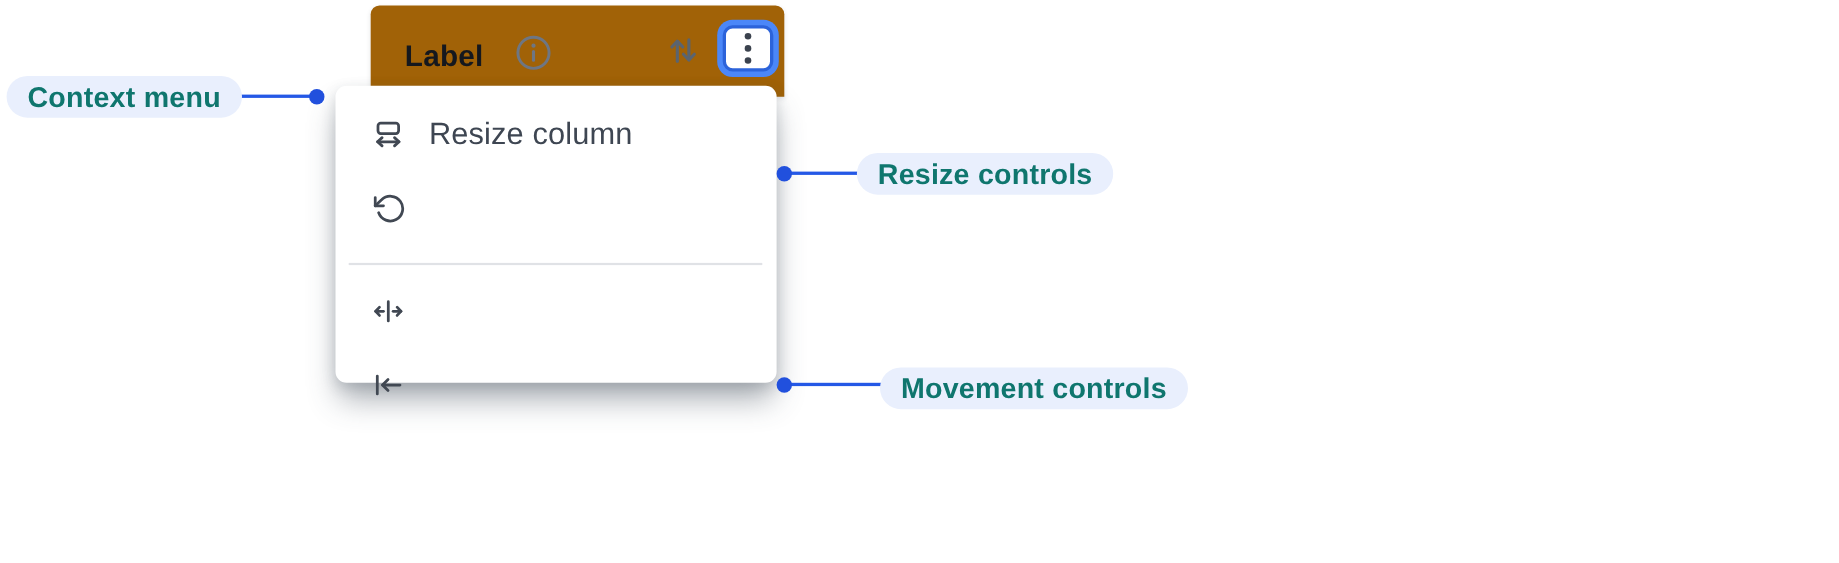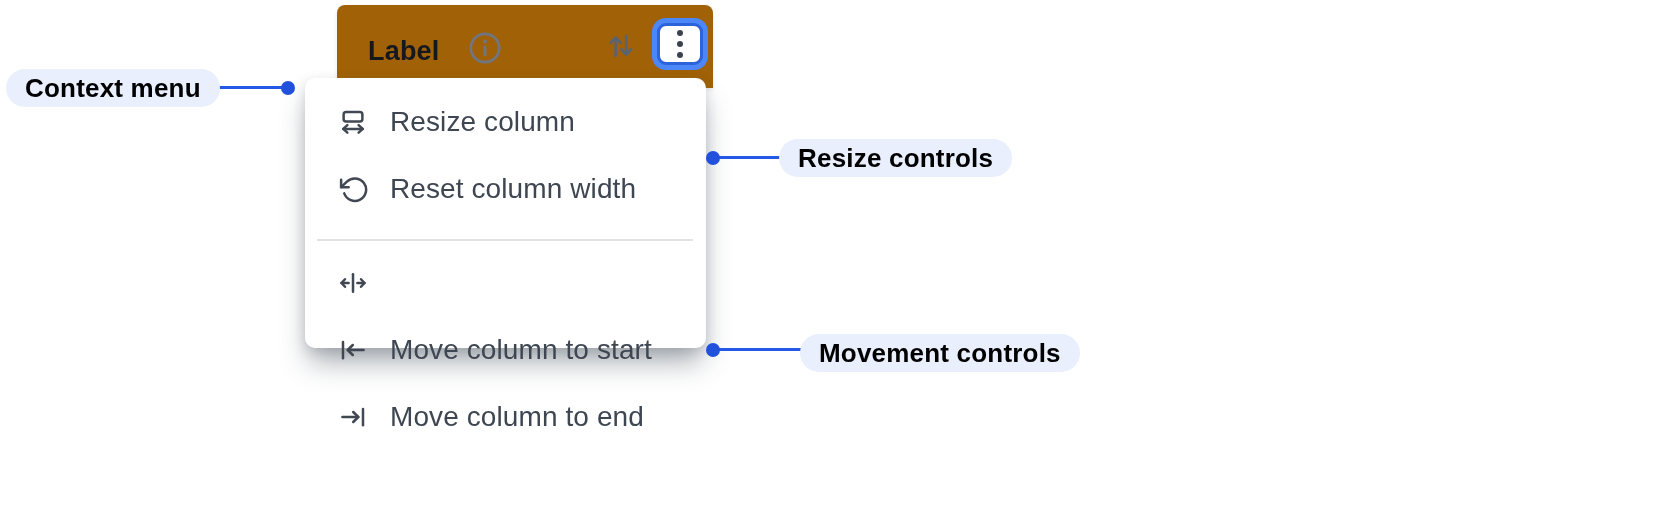--- a/index.html
+++ b/index.html
@@ -54,21 +54,21 @@
     height:2px;background:#e0e2e6;border:none;
     margin:17px 13px 8px 12px;
   }
 
   
   .callout-line{height:3px;background:#2458e6;z-index:3;}
   .callout-dot{width:14px;height:14px;border-radius:50%;background:#2150dd;z-index:4;}
   .callout-pill{
     height:38px;border-radius:19px;background:#e9effd;
     display:inline-flex;align-items:center;padding:0 19px;
-    font-size:26px;font-weight:600;color:#000000;letter-spacing:0.2px;
+    font-size:26px;font-weight:600;color:#0f766e;letter-spacing:0.2px;
     z-index:5;white-space:nowrap;
   }
   .stroke-icon{fill:none;stroke:#414853;stroke-width:2;stroke-linecap:round;stroke-linejoin:round;}
   .gray-icon{fill:none;stroke:#5a6470;stroke-width:1.9;stroke-linecap:round;stroke-linejoin:round;}
 </style>
 </head>
 <body>
 
 <div class="abs header-cell">
   <span class="header-label">Label</span>
@@ -105,52 +105,42 @@
       <polyline points="16.5 14.5, 19.8 17.5, 16.5 20.5"></polyline>
     </svg>
     <span class="menu-item-label">Resize column</span>
   </div>
 
   <div class="menu-item">
     <svg viewBox="0 0 24 24" class="stroke-icon">
       <polyline points="2.5 4.5, 2.5 10.5, 8.5 10.5"></polyline>
       <path d="M5 15.5a9 9 0 1 0 2.13-9.36L2.5 10.5"></path>
     </svg>
-    <span class="menu-item-label">Reset column width</span>
   </div>
 
   <hr class="menu-divider">
 
   <div class="menu-item">
     <svg viewBox="0 0 24 24" class="stroke-icon">
       <line x1="12" y1="5" x2="12" y2="19"></line>
       <line x1="2.8" y1="12" x2="8.5" y2="12"></line>
       <polyline points="5.6 9, 2.8 12, 5.6 15"></polyline>
       <line x1="15.5" y1="12" x2="21.2" y2="12"></line>
       <polyline points="18.4 9, 21.2 12, 18.4 15"></polyline>
     </svg>
   </div>
 
   <div class="menu-item">
     <svg viewBox="0 0 24 24" class="stroke-icon">
       <line x1="4" y1="5.5" x2="4" y2="18.5"></line>
       <line x1="7.8" y1="12" x2="20.5" y2="12"></line>
       <polyline points="11.8 8, 7.8 12, 11.8 16"></polyline>
     </svg>
-    <span class="menu-item-label">Move column to start</span>
   </div>
 
-  <div class="menu-item">
-    <svg viewBox="0 0 24 24" class="stroke-icon">
-      <line x1="20" y1="5.5" x2="20" y2="18.5"></line>
-      <line x1="3.5" y1="12" x2="16.2" y2="12"></line>
-      <polyline points="12.2 8, 16.2 12, 12.2 16"></polyline>
-    </svg>
-    <span class="menu-item-label">Move column to end</span>
-  </div>
 </div>
 
 <div class="abs callout-line" style="left:190px;top:86px;width:98px;"></div>
 <div class="abs callout-dot" style="left:281px;top:81px;"></div>
 <div class="abs callout-pill" style="left:6px;top:69px;">
   <span>Context menu</span>
 </div>
 
 <div class="abs callout-line" style="left:713px;top:156px;width:90px;"></div>
 <div class="abs callout-dot" style="left:706px;top:151px;"></div>

